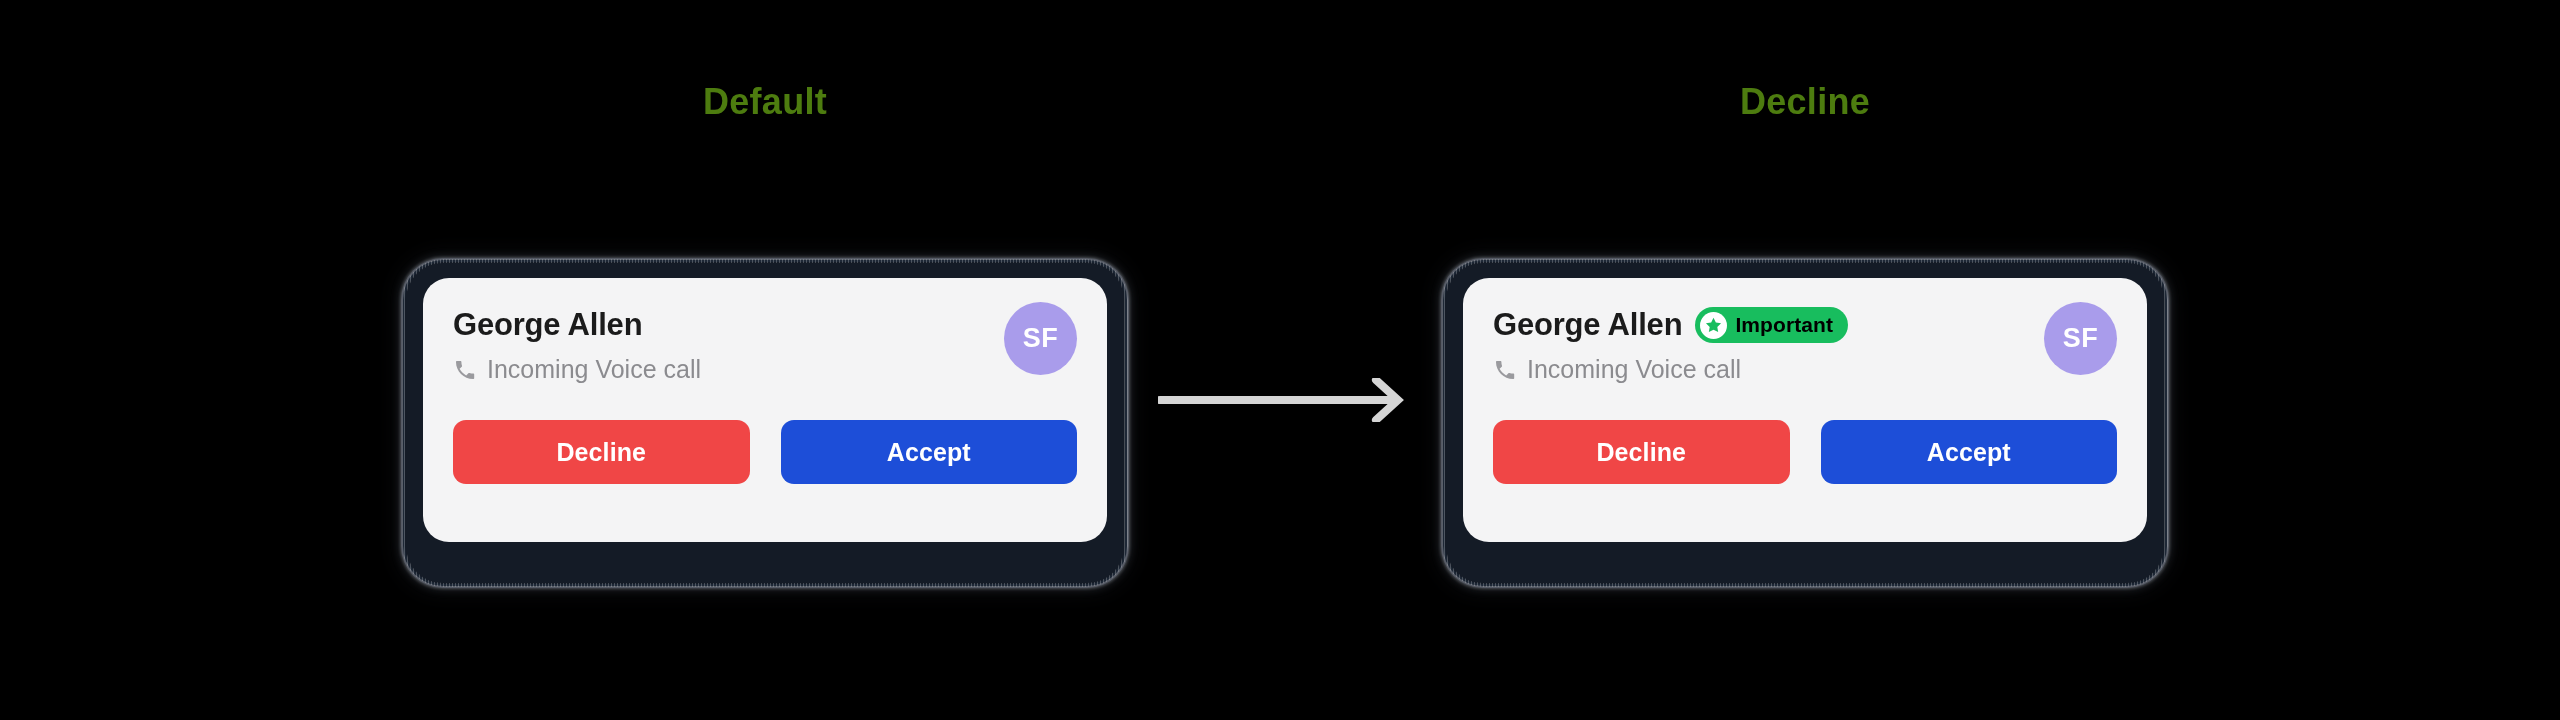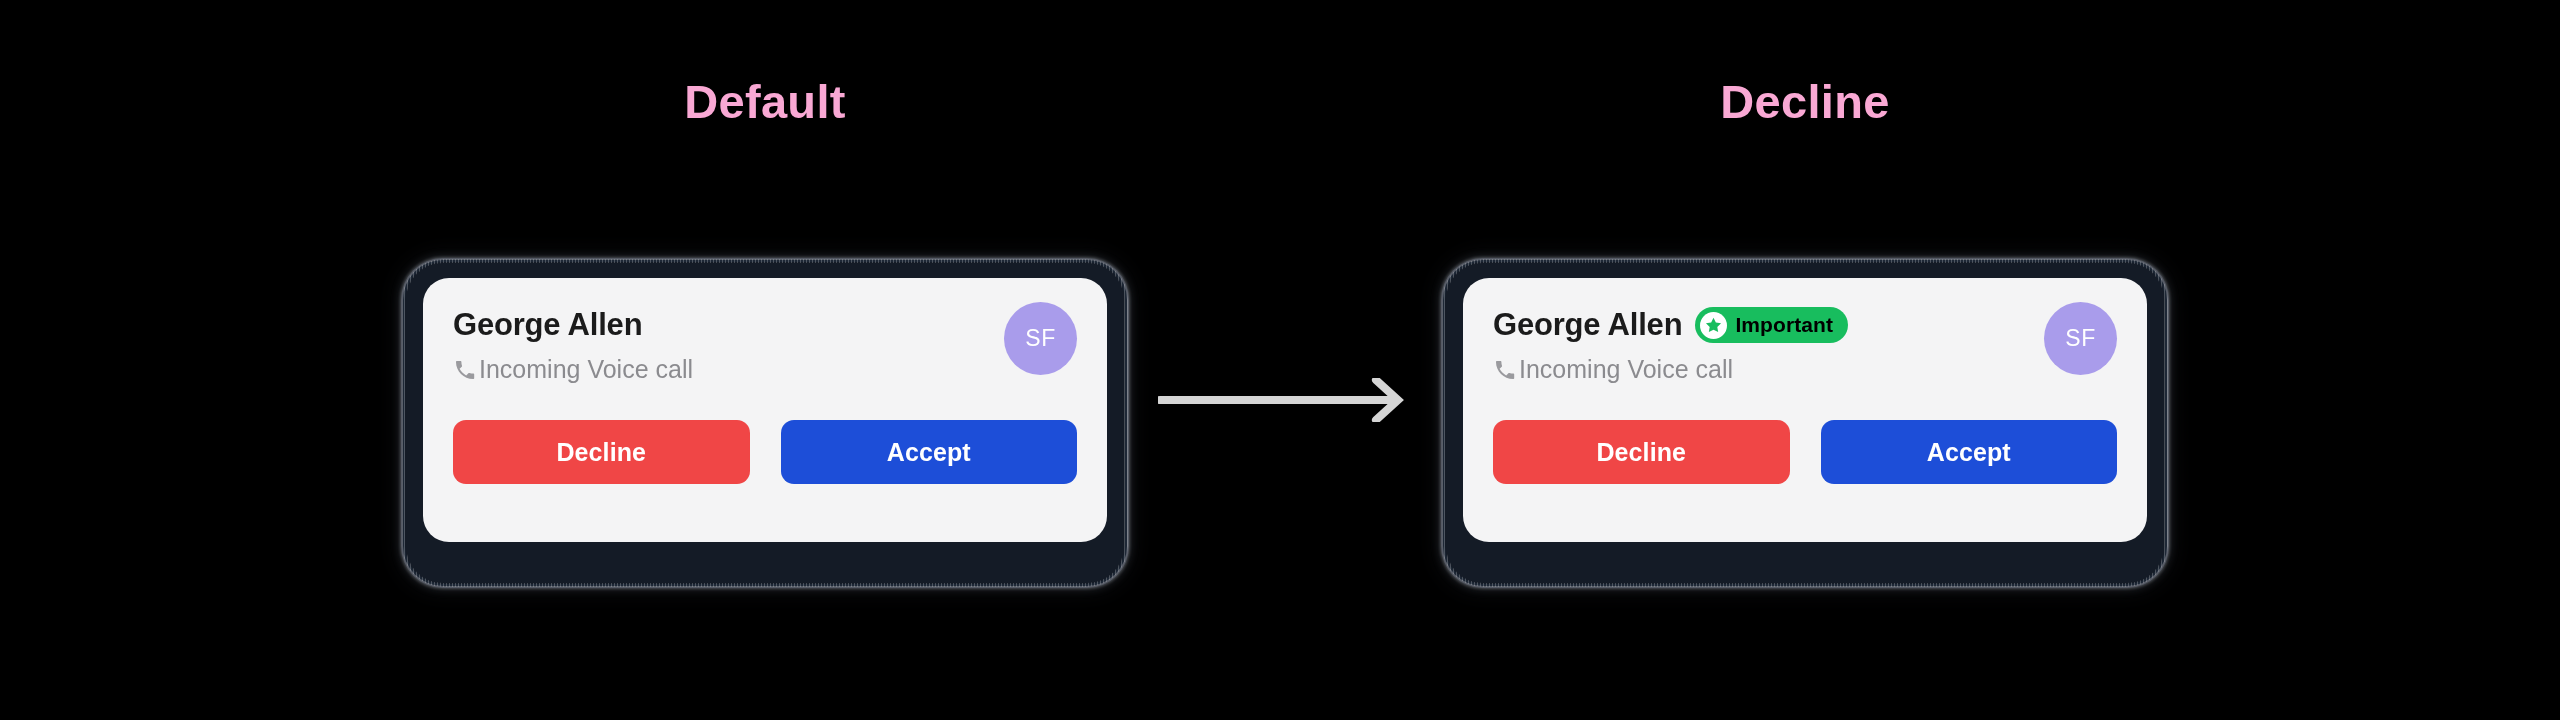--- a/index.html
+++ b/index.html
@@ -10,23 +10,23 @@
     overflow:hidden;
   }
   .stage { position:relative; width:2560px; height:720px; }
 
   
   .caption {
     position:absolute;
     top:78px;
     width:720px;
     text-align:center;
-    font-size:47px;
-    font-weight:700;
-    color:#f9a8d4;
+    font-size:36px;
+    font-weight:700;
+    color:#4d7c0f;
     letter-spacing:0.3px;
     line-height:48px;
   }
   .caption.left  { left:405px; }
   .caption.right { left:1445px; }
 
   
   .device {
     position:absolute;
     top:262px;
@@ -119,21 +119,21 @@
     font-weight:700;
     color:#000000;
     white-space:nowrap;
     letter-spacing:0.1px;
   }
 
   
   .sub-row {
     display:flex;
     align-items:center;
-    gap:2px;
+    gap:10px;
     margin-top:11px;
   }
   .phone-icon { display:block; flex:0 0 auto; }
   .subtitle {
     font-size:25px;
     font-weight:400;
     color:#8b8b8f;
     white-space:nowrap;
   }
 
@@ -142,22 +142,22 @@
     width:73px; height:73px;
     border-radius:50%;
     background:#a99ceb;
     display:flex;
     align-items:center;
     justify-content:center;
     flex:0 0 auto;
     margin-top:-2px;
   }
   .avatar-initials {
-    font-size:23px;
-    font-weight:400;
+    font-size:27px;
+    font-weight:700;
     color:#ffffff;
     letter-spacing:0.5px;
   }
 
   
   .actions {
     display:flex;
     gap:31px;
     margin-top:36px;
     justify-content:center;

